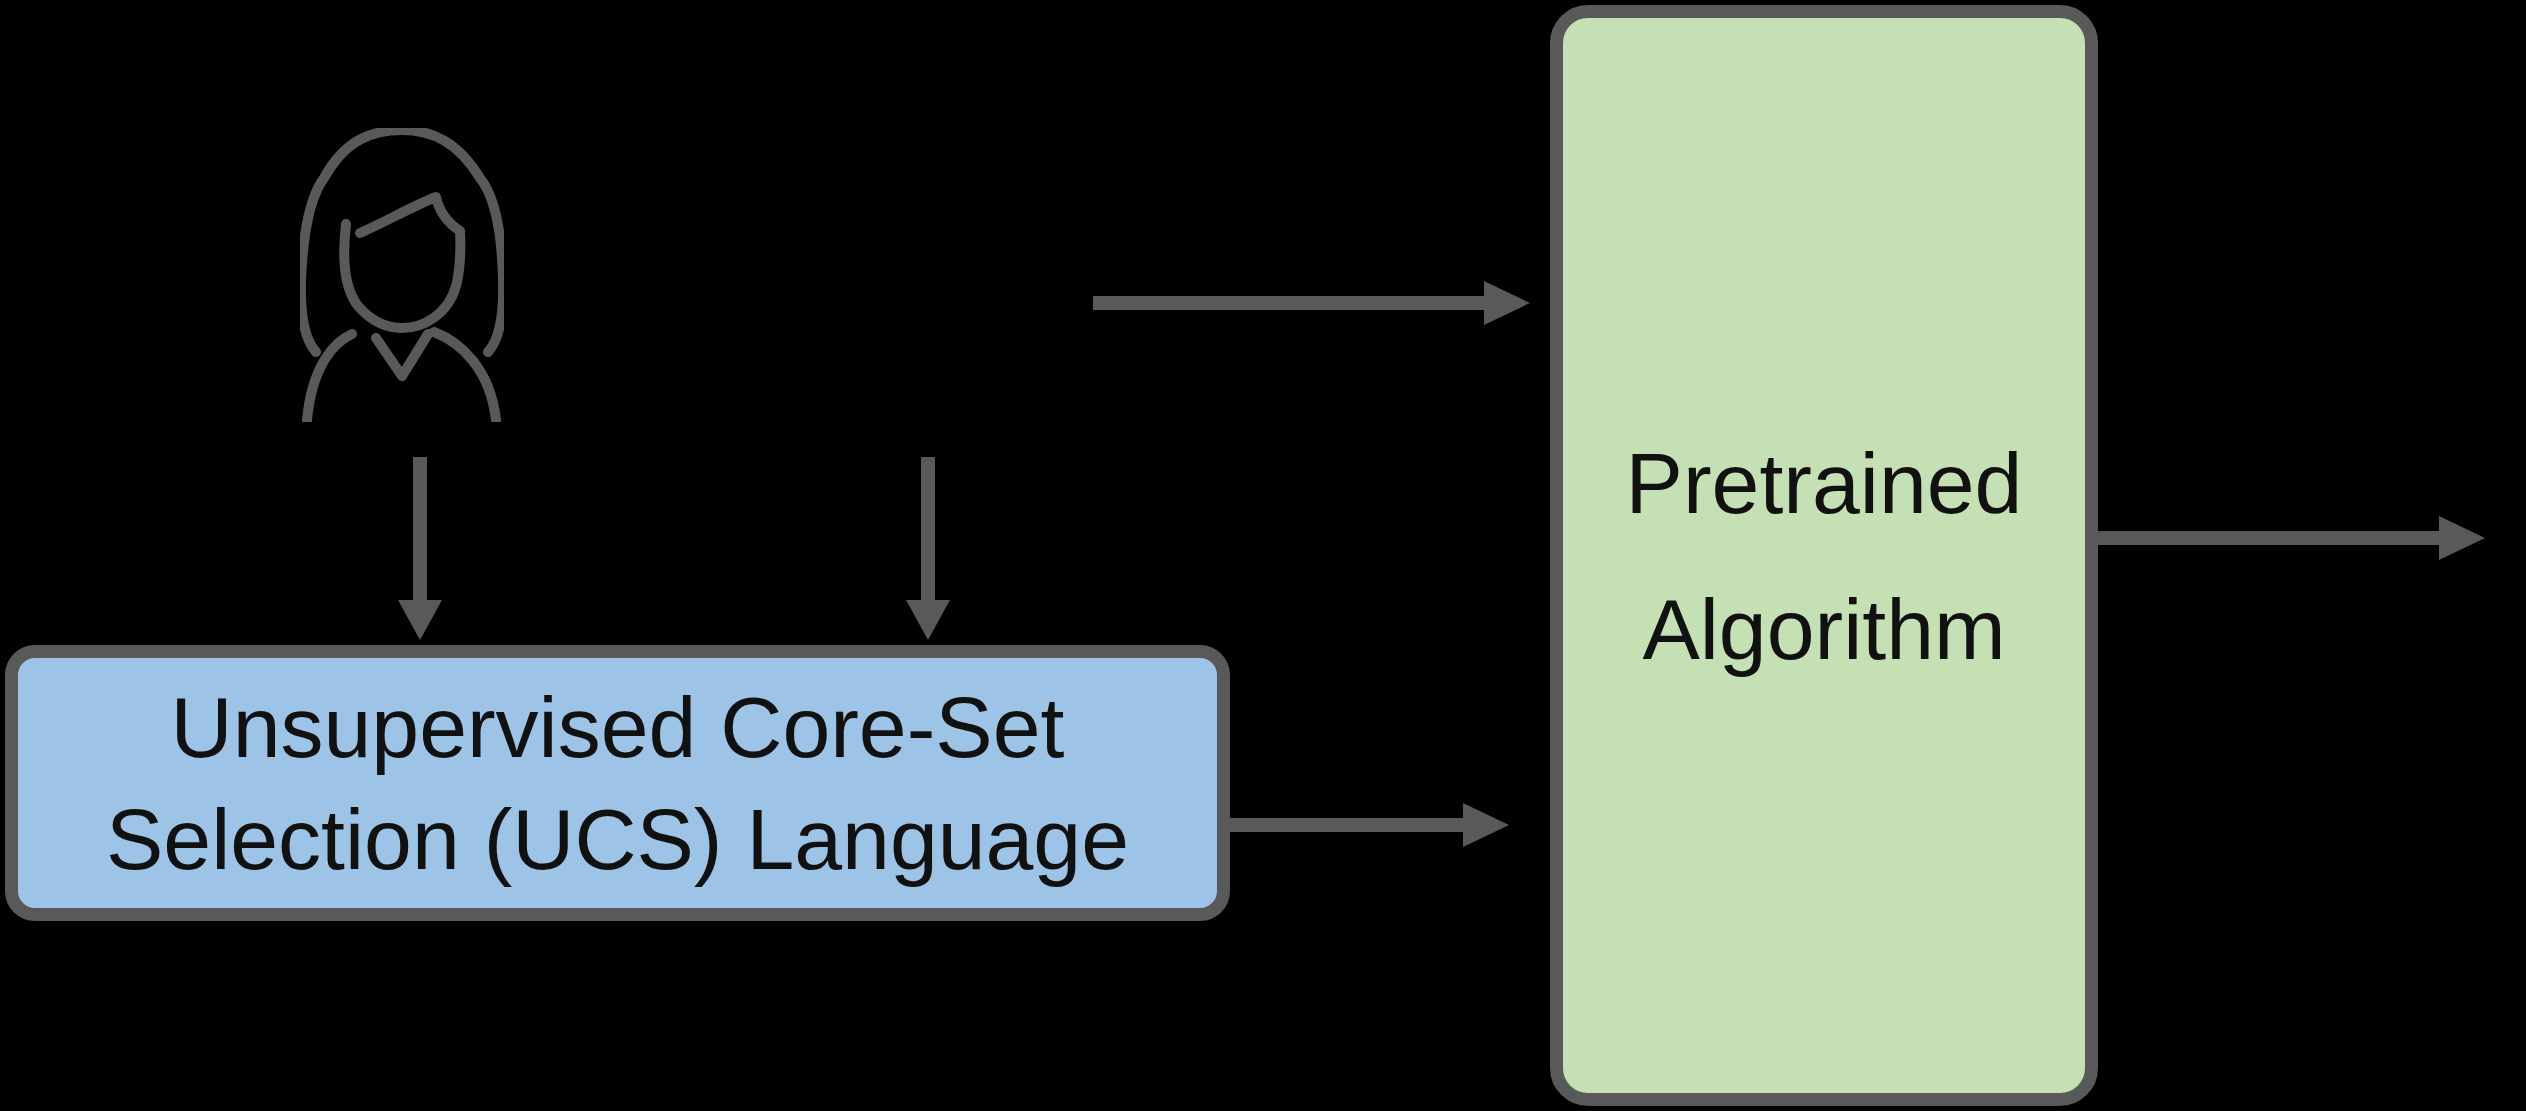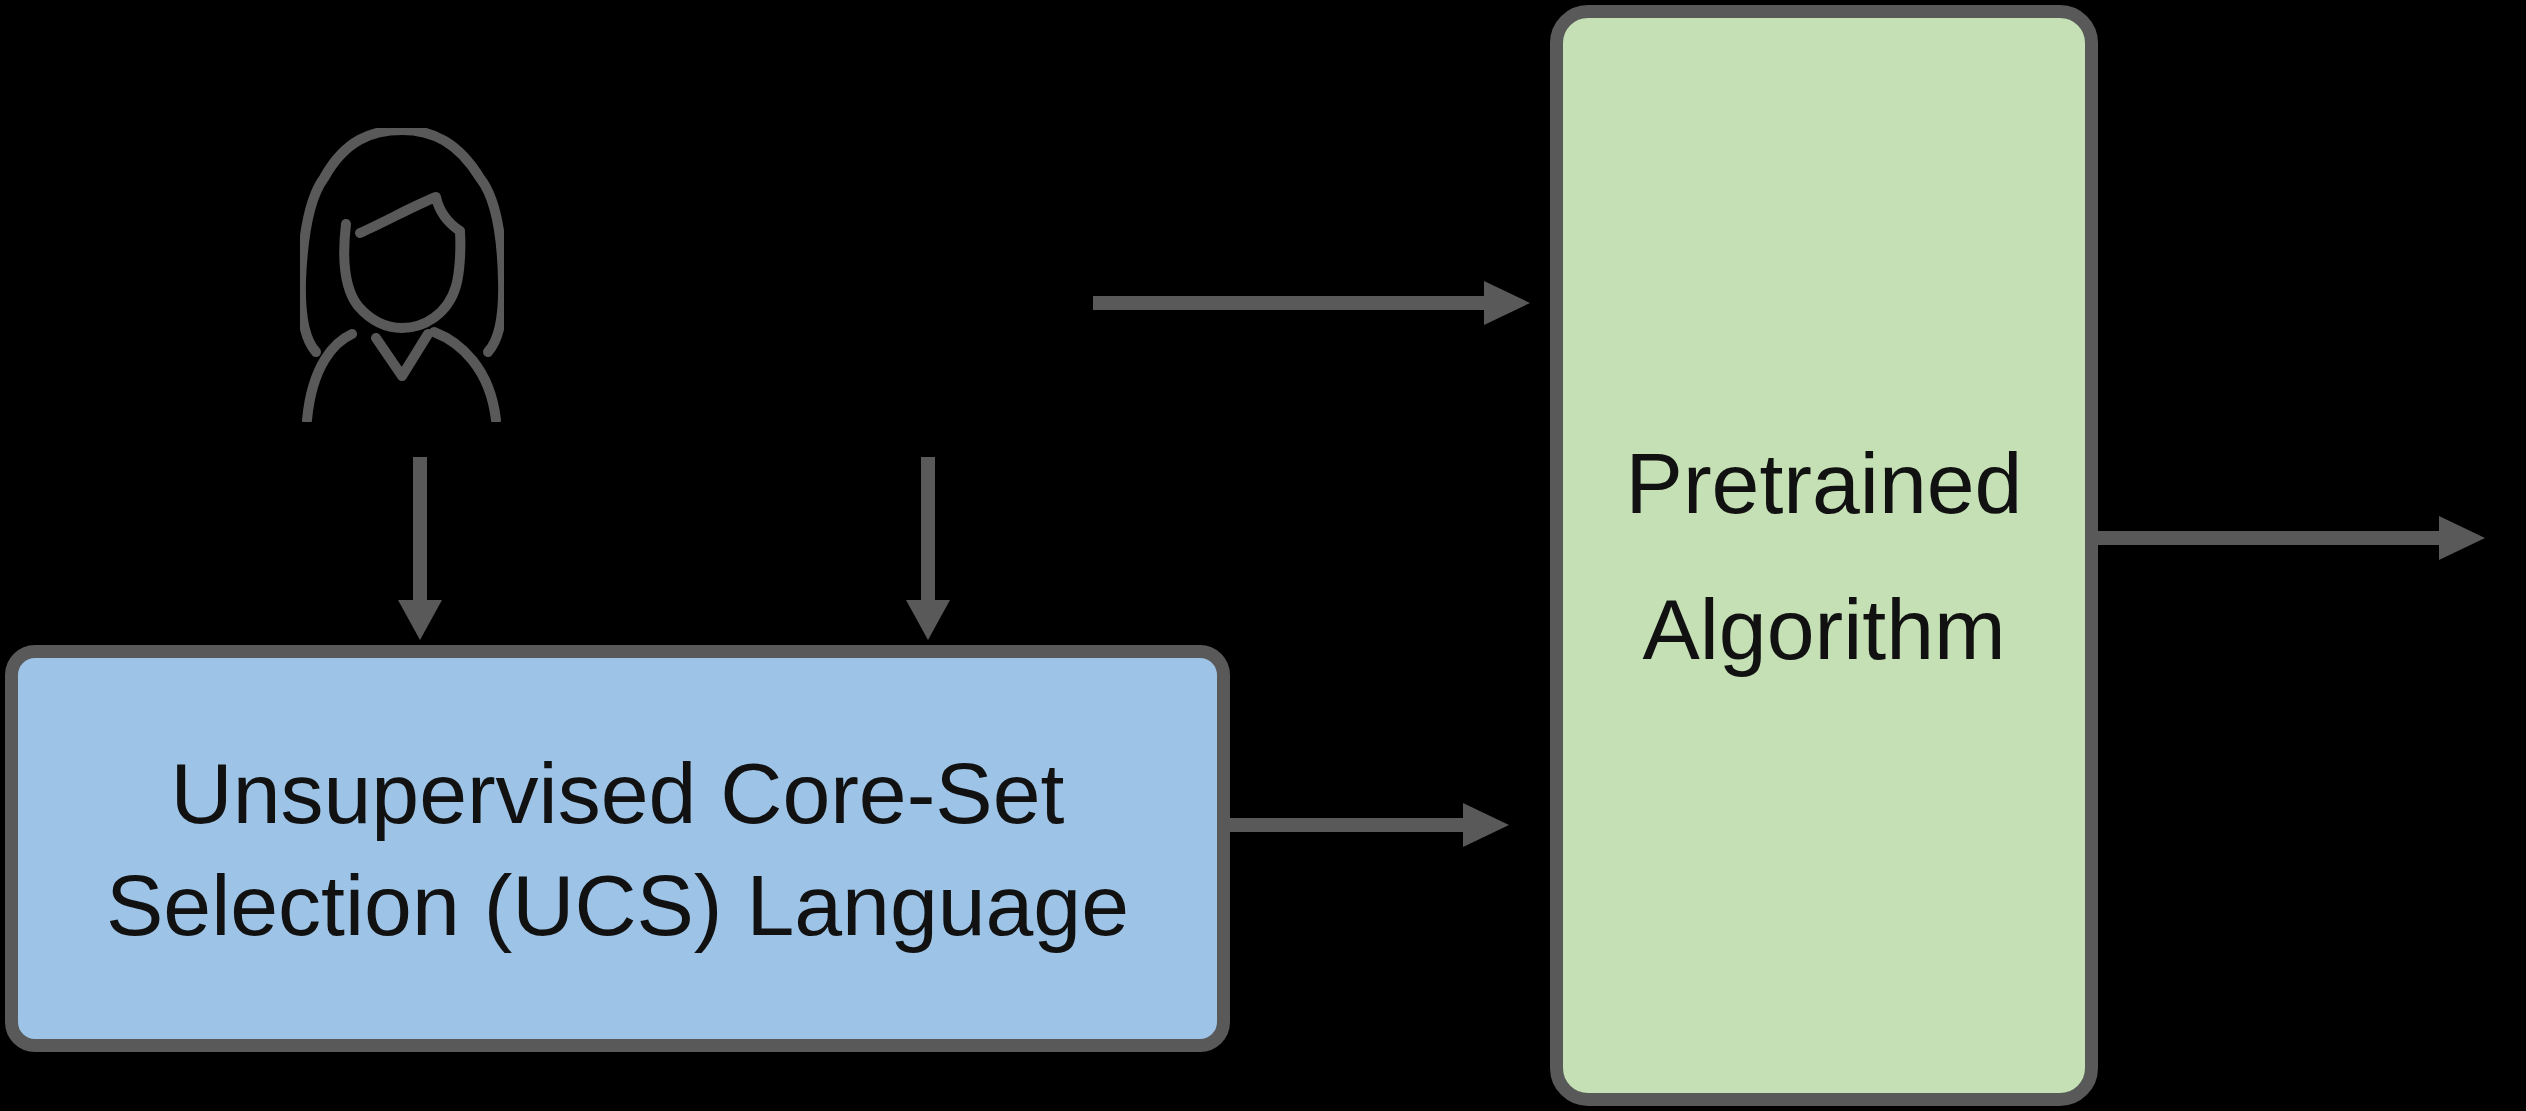--- a/index.html
+++ b/index.html
@@ -25,21 +25,21 @@
     flex-direction: column;
     align-items: center;
     justify-content: center;
     text-align: center;
     color: var(--text, #111111);
   }
   #ucs-box {
     left: 5px;
     top: 645px;
     width: 1225px;
-    height: 407px;
+    height: 276px;
     background: var(--blue, #9DC3E6);
     border-radius: 30px;
   }
   #plm-box {
     left: 1550px;
     top: 5px;
     width: 548px;
     height: 1101px;
     background: var(--green, #C5E0B4);
     border-radius: 38px;

